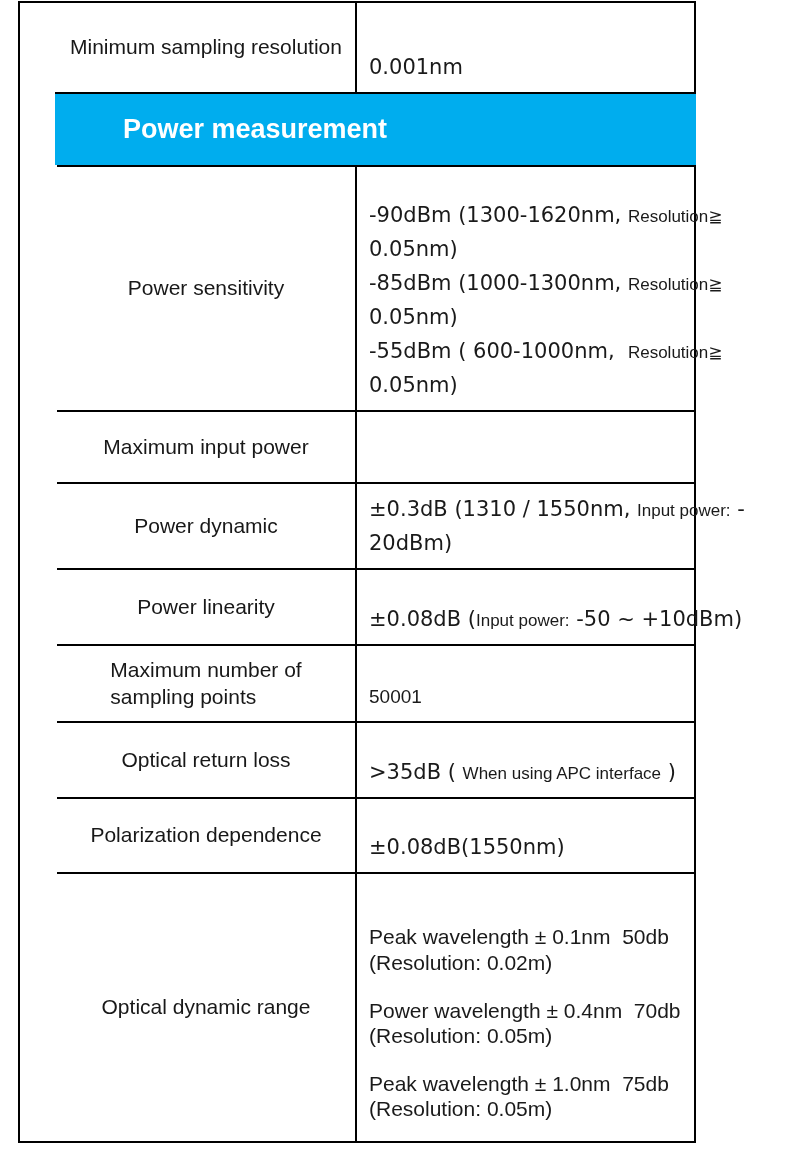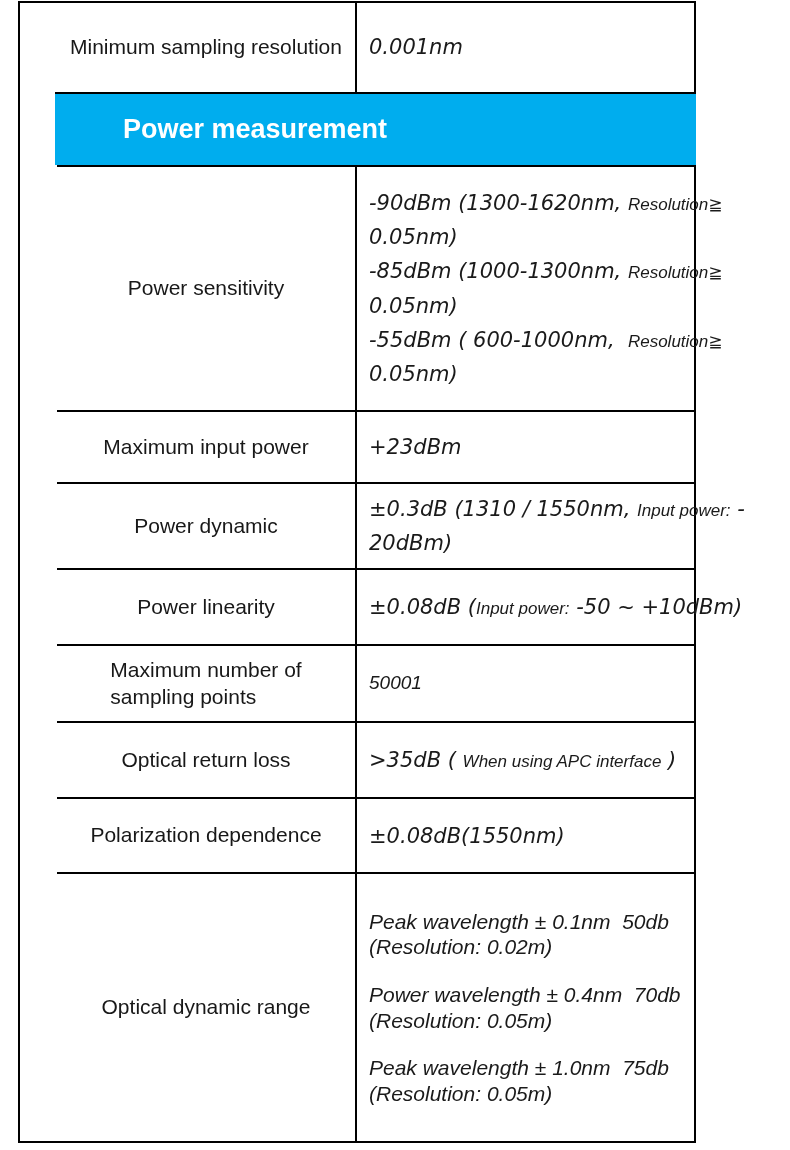--- a/index.html
+++ b/index.html
@@ -15,23 +15,22 @@
   .row{display:flex;border-top:2px solid #000;box-sizing:border-box;}
   .row:first-child{border-top:none;}
   .cell{display:flex;box-sizing:border-box;}
   .cell.label{
     width:300px;flex:0 0 300px;align-items:center;justify-content:center;
     border-right:2px solid #000;text-align:center;
     font-size:21px;color:#181818;padding:4px 6px;
   }
   .cell.label .lbl{display:inline-block;white-space:pre-line;text-align:left;line-height:1.25;}
   .cell.value{
-    flex:1 1 auto;flex-direction:column;align-items:flex-start;justify-content:center;
+    flex:1 1 auto;flex-direction:column;align-items:flex-start;justify-content:flex-end;
     padding:8px 10px 8px 12px;
-    font-style:italic;
   }
   .group{margin:0;}
   .narrow .group{margin:11px 0;}
   .line{line-height:1.62;font-size:21px;font-family:"DejaVu Sans","Liberation Sans",sans-serif;white-space:pre;}
   .seg{vertical-align:baseline;}
   .seg.sm{font-size:17px;font-family:"Liberation Sans","DejaVu Sans",sans-serif;letter-spacing:0;margin-top:24px;}
   .num .line{font-size:19px;font-family:"Liberation Sans","DejaVu Sans",sans-serif;}
   .narrow .line{font-size:21px;line-height:1.22;font-family:"Liberation Sans","DejaVu Sans",sans-serif;}
   .row.section{
     margin:0 -2px;display:flex;align-items:center;
@@ -71,25 +70,20 @@
           <div class="line"><span class="seg">-85dBm (1000-1300nm, </span><span class="seg sm">Resolution≧</span></div>
           <div class="line"><span class="seg">0.05nm)</span></div>
           <div class="line"><span class="seg">-55dBm ( 600-1000nm,  </span><span class="seg sm">Resolution≧</span></div>
           <div class="line"><span class="seg">0.05nm)</span></div>
         </div>
       </div>
     </div>
     <div class="row" style="min-height: 72px;">
       <div class="cell label">
         <span class="lbl">Maximum input power</span>
-      </div>
-      <div class="cell value">
-        <div class="group">
-          <div class="line"><span class="seg">+23dBm</span></div>
-        </div>
       </div>
     </div>
     <div class="row" style="min-height: 76px;">
       <div class="cell label">
         <span class="lbl">Power dynamic</span>
       </div>
       <div class="cell value">
         <div class="group">
           <div class="line"><span class="seg">±0.3dB (1310 / 1550nm, </span><span class="seg sm">Input power:</span><span class="seg"> -</span></div>
           <div class="line"><span class="seg">20dBm)</span></div>

